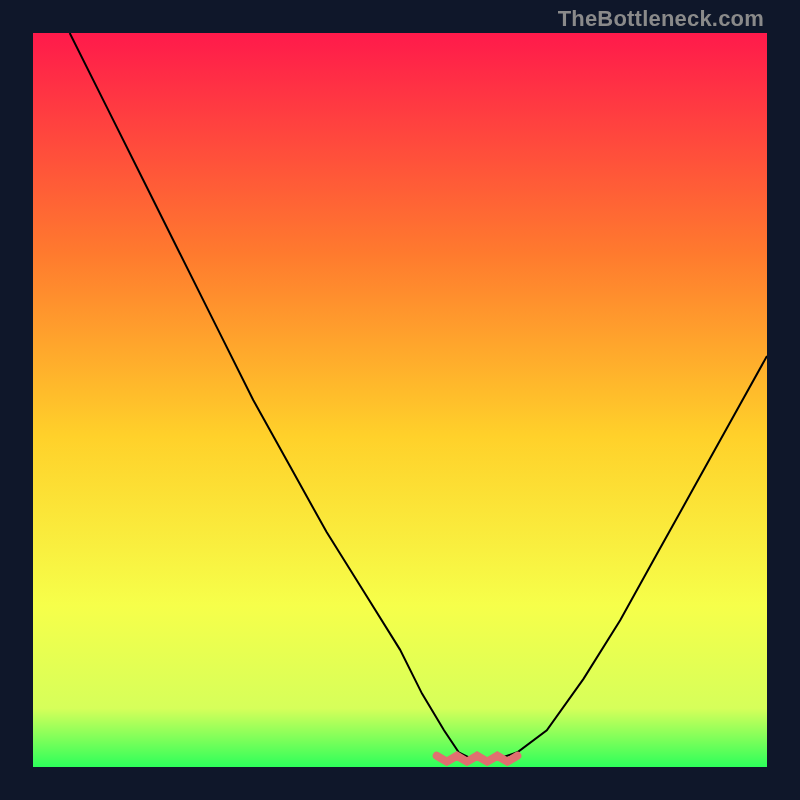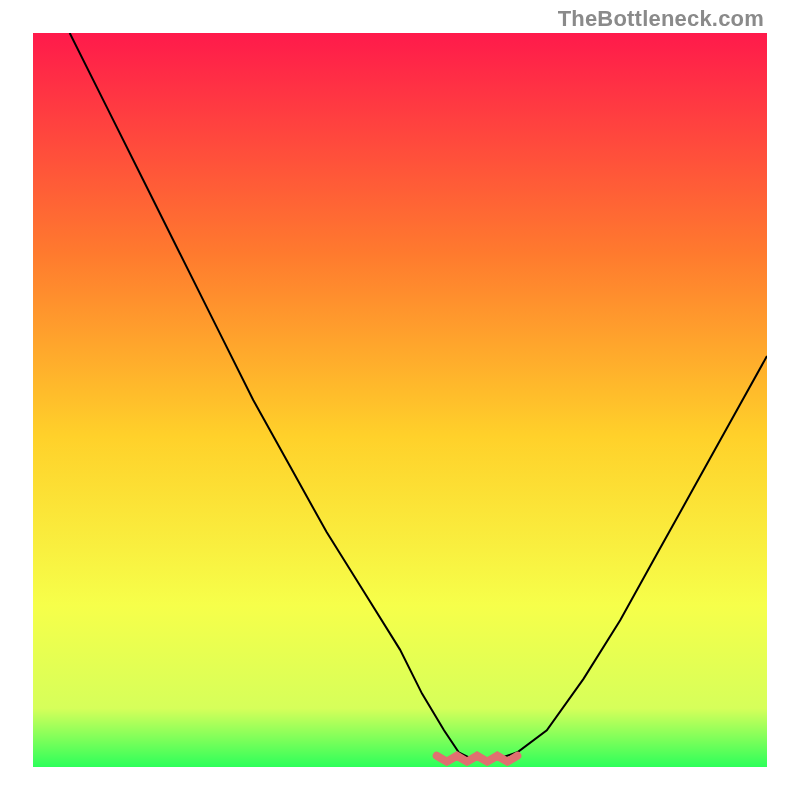--- a/index.html
+++ b/index.html
@@ -9,21 +9,21 @@
     height: 800px;
     background: #000;
     overflow: hidden;
   }
   .frame {
     position: absolute;
     left: 0;
     top: 0;
     width: 800px;
     height: 800px;
-    background: #ffffff;
+    background: #0f172a;
   }
   .plot {
     position: absolute;
     left: 33px;
     top: 33px;
     width: 734px;
     height: 734px;
     overflow: hidden;
   }
   .gradient {

